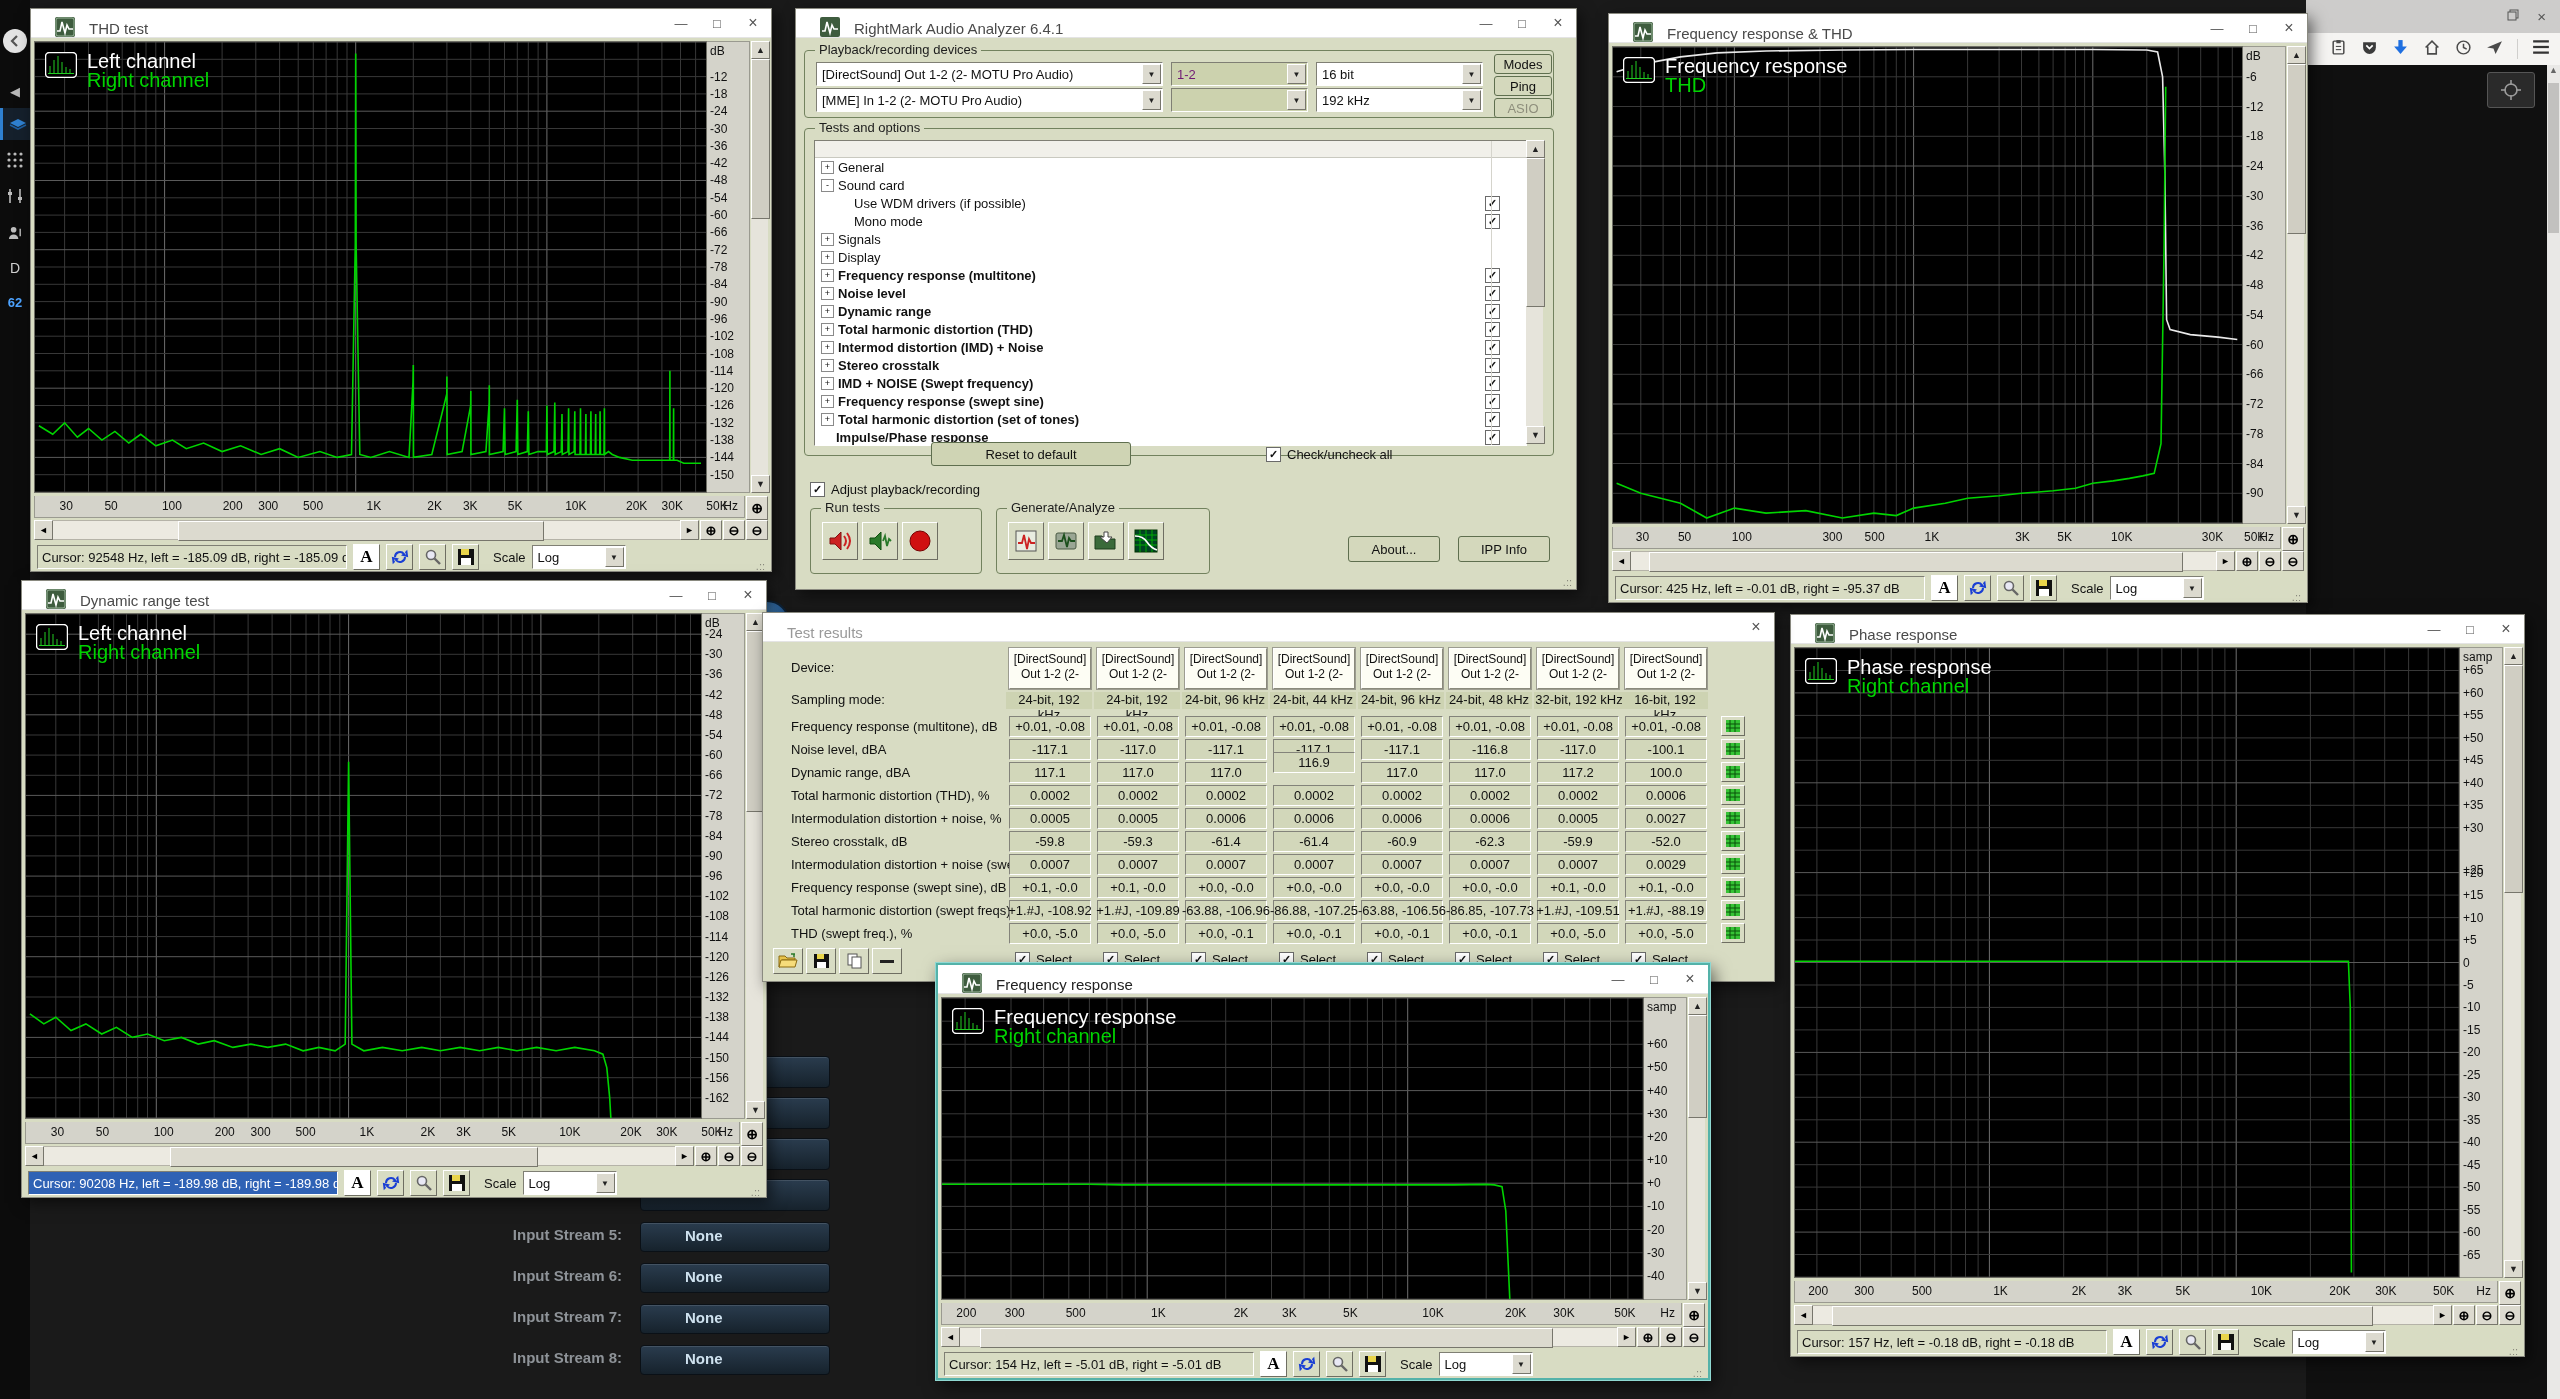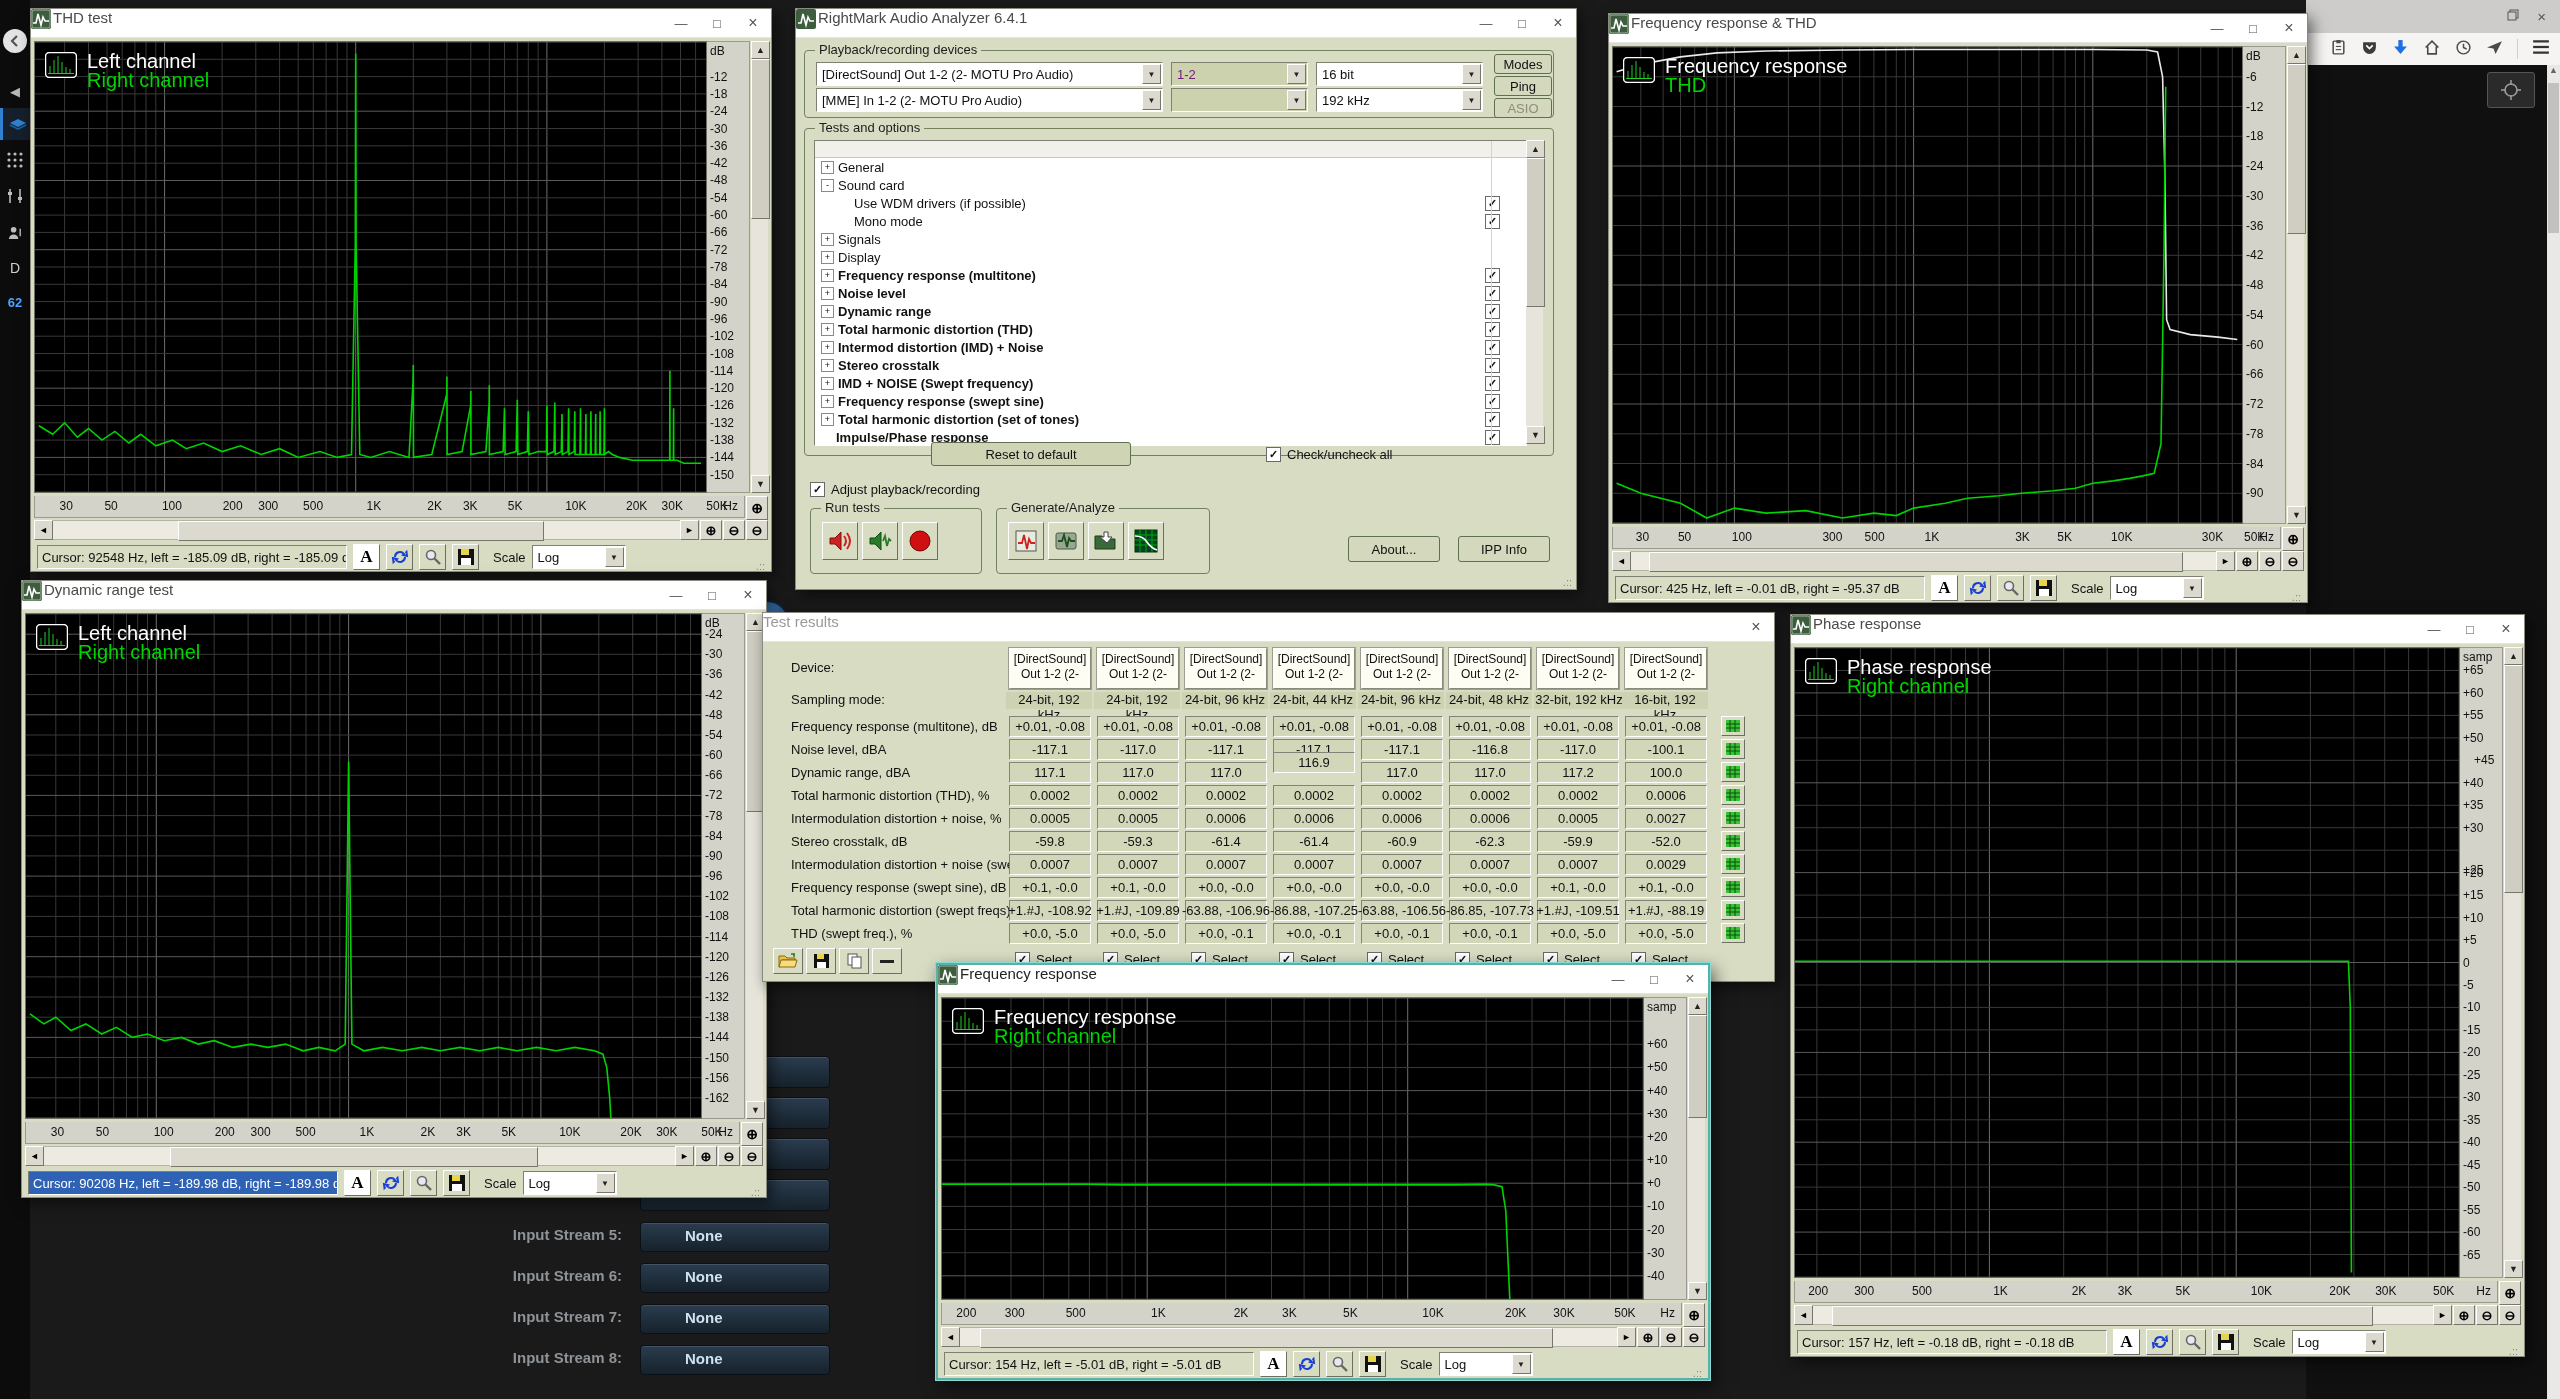--- a/index.html
+++ b/index.html
@@ -1,20 +1,20 @@
 <!DOCTYPE html>
 <html><head>
 <meta charset="utf-8">
 <style>
   html,body{margin:0;padding:0}
   body{width:2560px;height:1399px;position:relative;overflow:hidden;background:#181818;
        font-family:"Liberation Sans",sans-serif;-webkit-font-smoothing:antialiased}
   
   .win{position:absolute;background:#d8dcc3;border:1px solid #8a8a80;box-shadow:4px 5px 14px rgba(0,0,0,.55)}
-  .tb{height:28px;background:#ffffff;display:flex;align-items:flex-start;padding-left:0;gap:2px;border-bottom:1px solid #e4e4e4}
+  .tb{height:28px;background:#ffffff;display:flex;align-items:flex-end;padding-left:24px;gap:14px;border-bottom:1px solid #e4e4e4}
   .tb .t{flex:1;font-size:15px;color:#4a4a4a;white-space:nowrap;overflow:hidden}
   .wbtns{display:flex;height:100%}
   .wbtn{width:36px;height:100%;display:flex;align-items:center;justify-content:center;color:#555;font-size:13px}
   .applogo{width:20px;height:20px;flex:0 0 20px}
   .sunk{border:1px solid;border-color:#7f7f74 #ffffff #ffffff #7f7f74}
   .raised{border:1px solid;border-color:#ffffff #6e6e62 #6e6e62 #ffffff}
   .cb{width:13px;height:13px;background:#fff;border:1px solid #6a6a6a;display:inline-flex;align-items:center;justify-content:center;
       font-size:11px;font-weight:bold;color:#111;flex:0 0 13px}
   
   .prow{display:flex;margin:3px;align-items:stretch}
@@ -1062,21 +1062,21 @@
             <div class="l2" style="color: rgb(0, 212, 0);">Right channel</div>
           </div>
         </div>
       </div>
       <div class="yaxis">
           <span class="yunit" style="top: 2px;">samp</span>
           <span style="top: 3.57%;">+65</span>
           <span style="top: 7.14%;">+60</span>
           <span style="top: 10.71%;">+55</span>
           <span style="top: 14.29%;">+50</span>
-          <span style="top: 17.86%; margin-left: 11px;">+45</span>
+          <span style="top: 17.86%;">+45</span>
           <span style="top: 21.43%;">+40</span>
           <span style="top: 25%;">+35</span>
           <span style="top: 28.57%;">+30</span>
           <span style="top: 32.14%; margin-top: 20px;">+25</span>
           <span style="top: 35.71%;">+20</span>
           <span style="top: 39.29%;">+15</span>
           <span style="top: 42.86%;">+10</span>
           <span style="top: 46.43%;">+5</span>
           <span style="top: 50%;">0</span>
           <span style="top: 53.57%;">-5</span>

